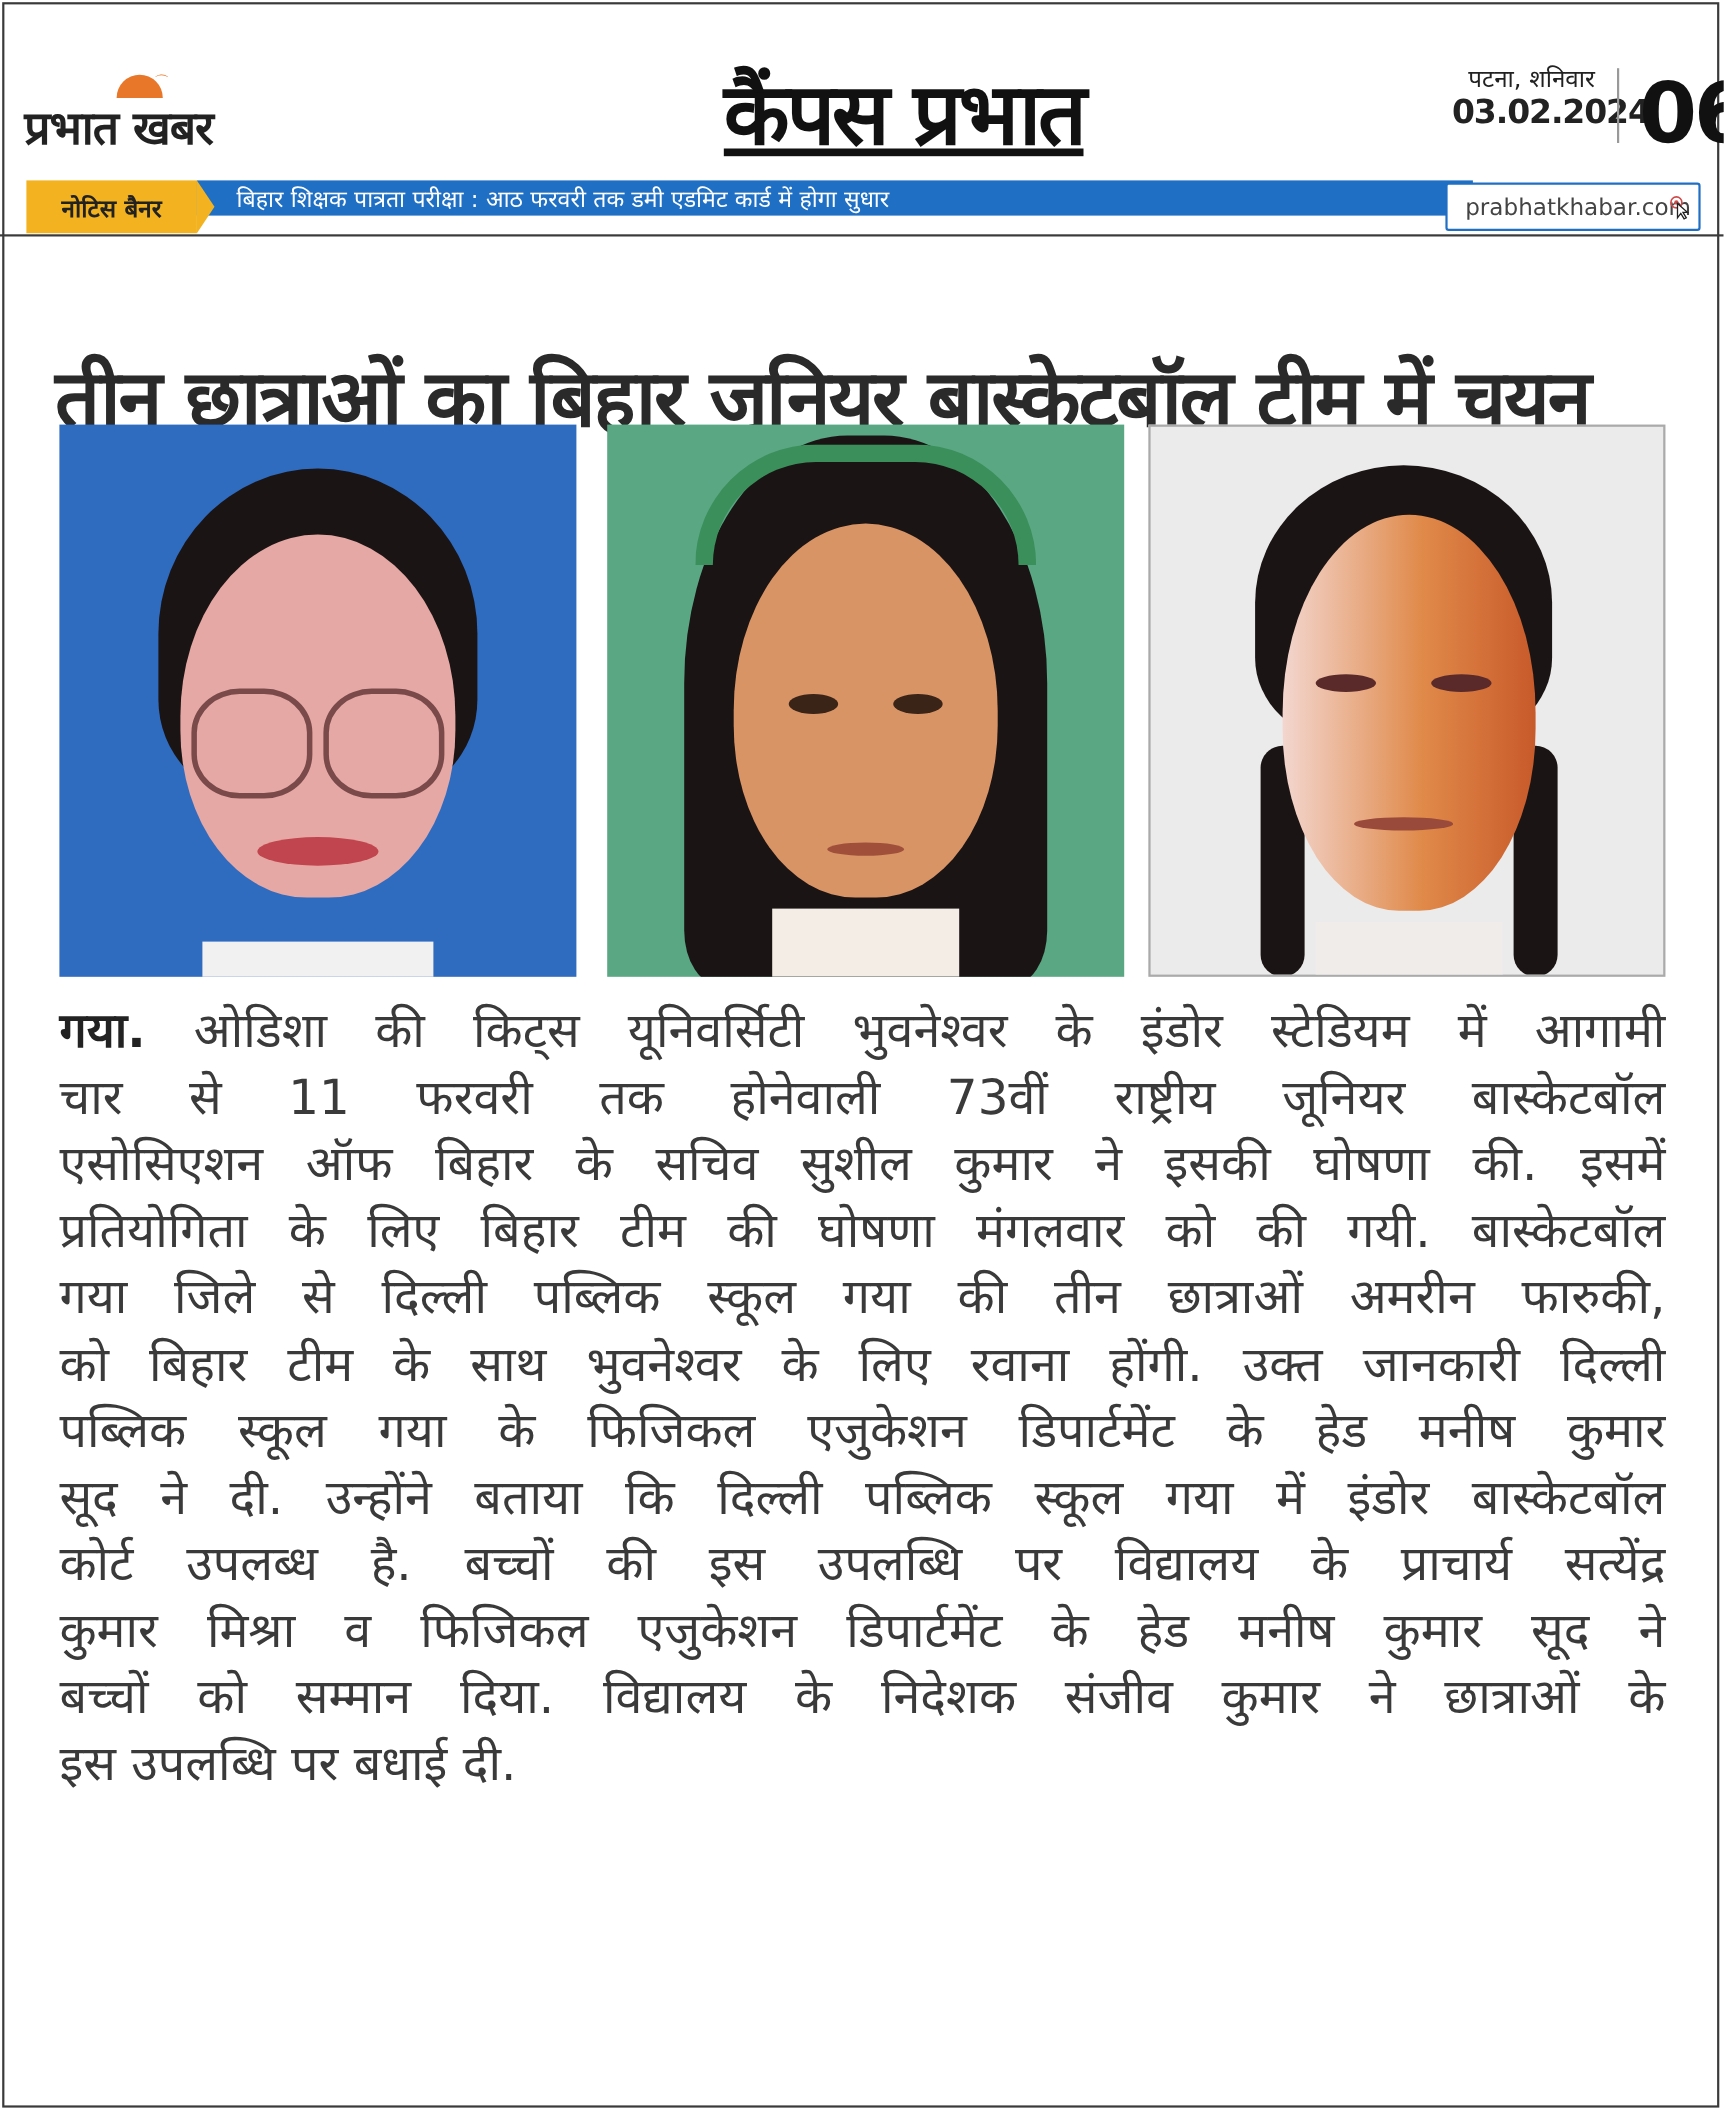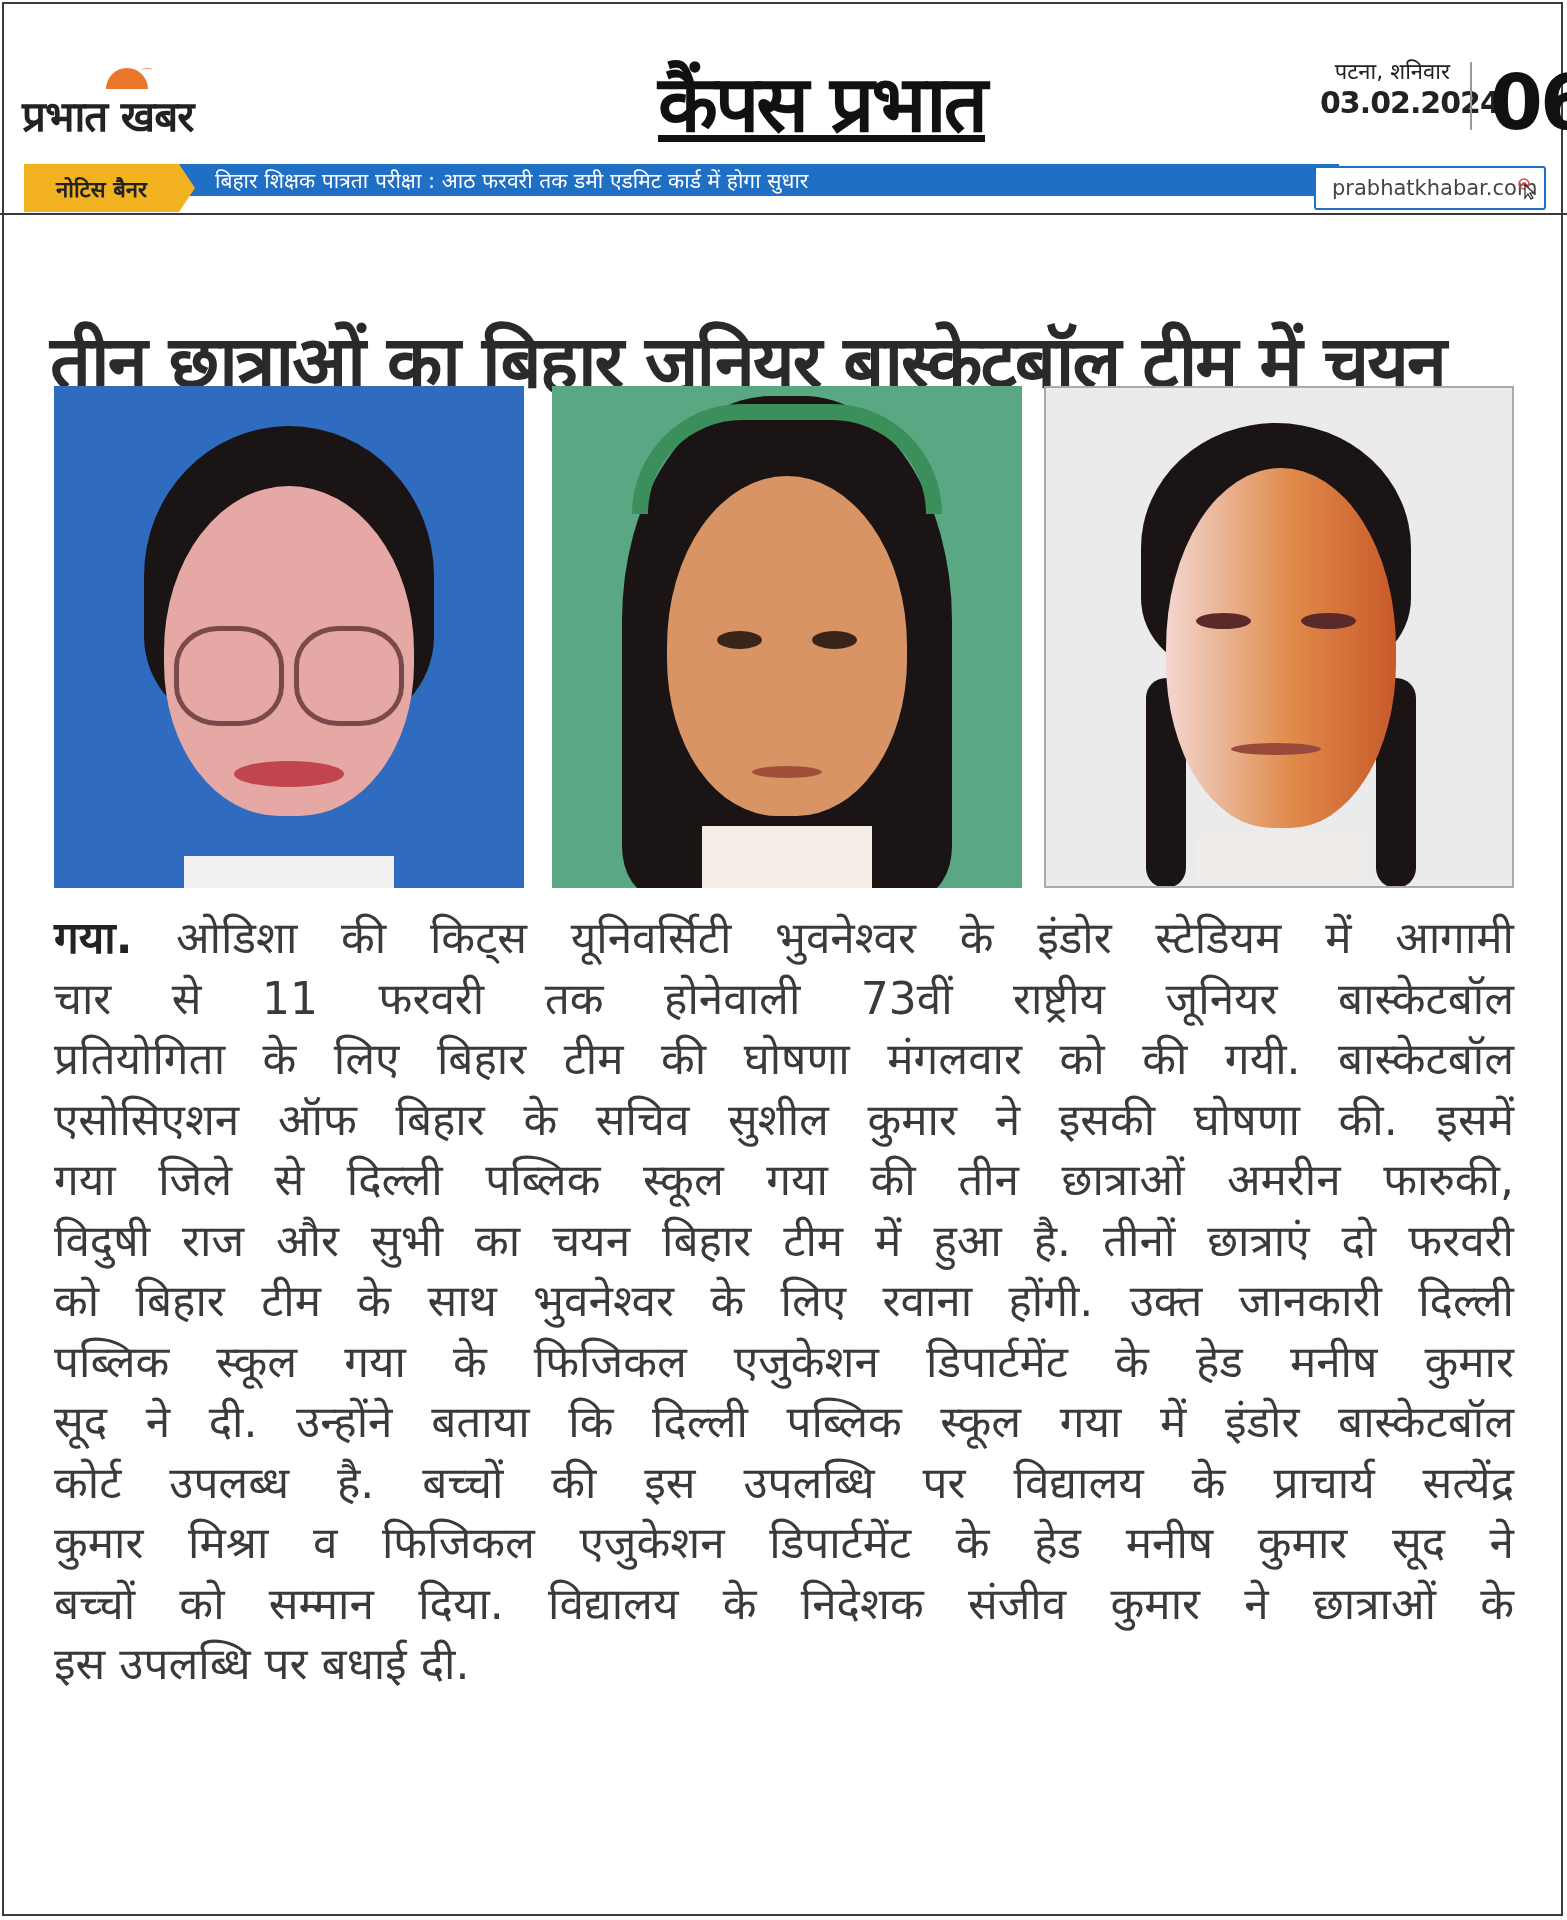--- a/index.html
+++ b/index.html
@@ -99,24 +99,23 @@
     <div style="position:absolute;left:150px;top:225px;width:55px;height:16px;background:#5a2a2a;border-radius:50%;"></div>
     <div style="position:absolute;left:255px;top:225px;width:55px;height:16px;background:#5a2a2a;border-radius:50%;"></div>
     <div style="position:absolute;left:185px;top:355px;width:90px;height:12px;background:#9a4a3a;border-radius:50%;"></div>
     <div style="position:absolute;left:150px;top:450px;width:170px;height:50px;background:#f0ecea;"></div>
   </div>
 </div>
 
 <article class="body-text">
   <span class="body-line"><span class="dateline">गया.</span><span> ओडिशा की किट्स यूनिवर्सिटी भुवनेश्वर के इंडोर स्टेडियम में आगामी</span></span>
   <span class="body-line">चार से 11 फरवरी तक होनेवाली  73वीं राष्ट्रीय जूनियर बास्केटबॉल</span>
+  <span class="body-line">एसोसिएशन ऑफ बिहार के सचिव सुशील कुमार ने इसकी घोषणा की. इसमें</span>
   <span class="body-line">प्रतियोगिता के लिए बिहार टीम की घोषणा मंगलवार को की गयी. बास्केटबॉल</span>
-  <span class="body-line">एसोसिएशन ऑफ बिहार के सचिव सुशील कुमार ने इसकी घोषणा की. इसमें</span>
   <span class="body-line">गया जिले से दिल्ली पब्लिक स्कूल गया की तीन छात्राओं अमरीन फारुकी,</span>
-  <span class="body-line">विदुषी राज और सुभी का चयन बिहार टीम में हुआ है. तीनों छात्राएं दो फरवरी</span>
   <span class="body-line">को  बिहार टीम के साथ भुवनेश्वर के लिए रवाना होंगी. उक्त जानकारी दिल्ली</span>
   <span class="body-line">पब्लिक स्कूल गया के फिजिकल एजुकेशन डिपार्टमेंट के हेड मनीष कुमार</span>
   <span class="body-line">सूद ने दी. उन्होंने बताया कि दिल्ली पब्लिक स्कूल गया में  इंडोर बास्केटबॉल</span>
   <span class="body-line">कोर्ट उपलब्ध है. बच्चों की इस उपलब्धि पर विद्यालय के  प्राचार्य सत्येंद्र</span>
   <span class="body-line">कुमार मिश्रा व फिजिकल एजुकेशन डिपार्टमेंट के हेड मनीष कुमार सूद ने</span>
   <span class="body-line">बच्चों को सम्मान दिया. विद्यालय के निदेशक संजीव कुमार ने  छात्राओं के</span>
   <span class="body-line last">इस उपलब्धि पर बधाई दी.</span>
 </article>
 
 </body></html>

